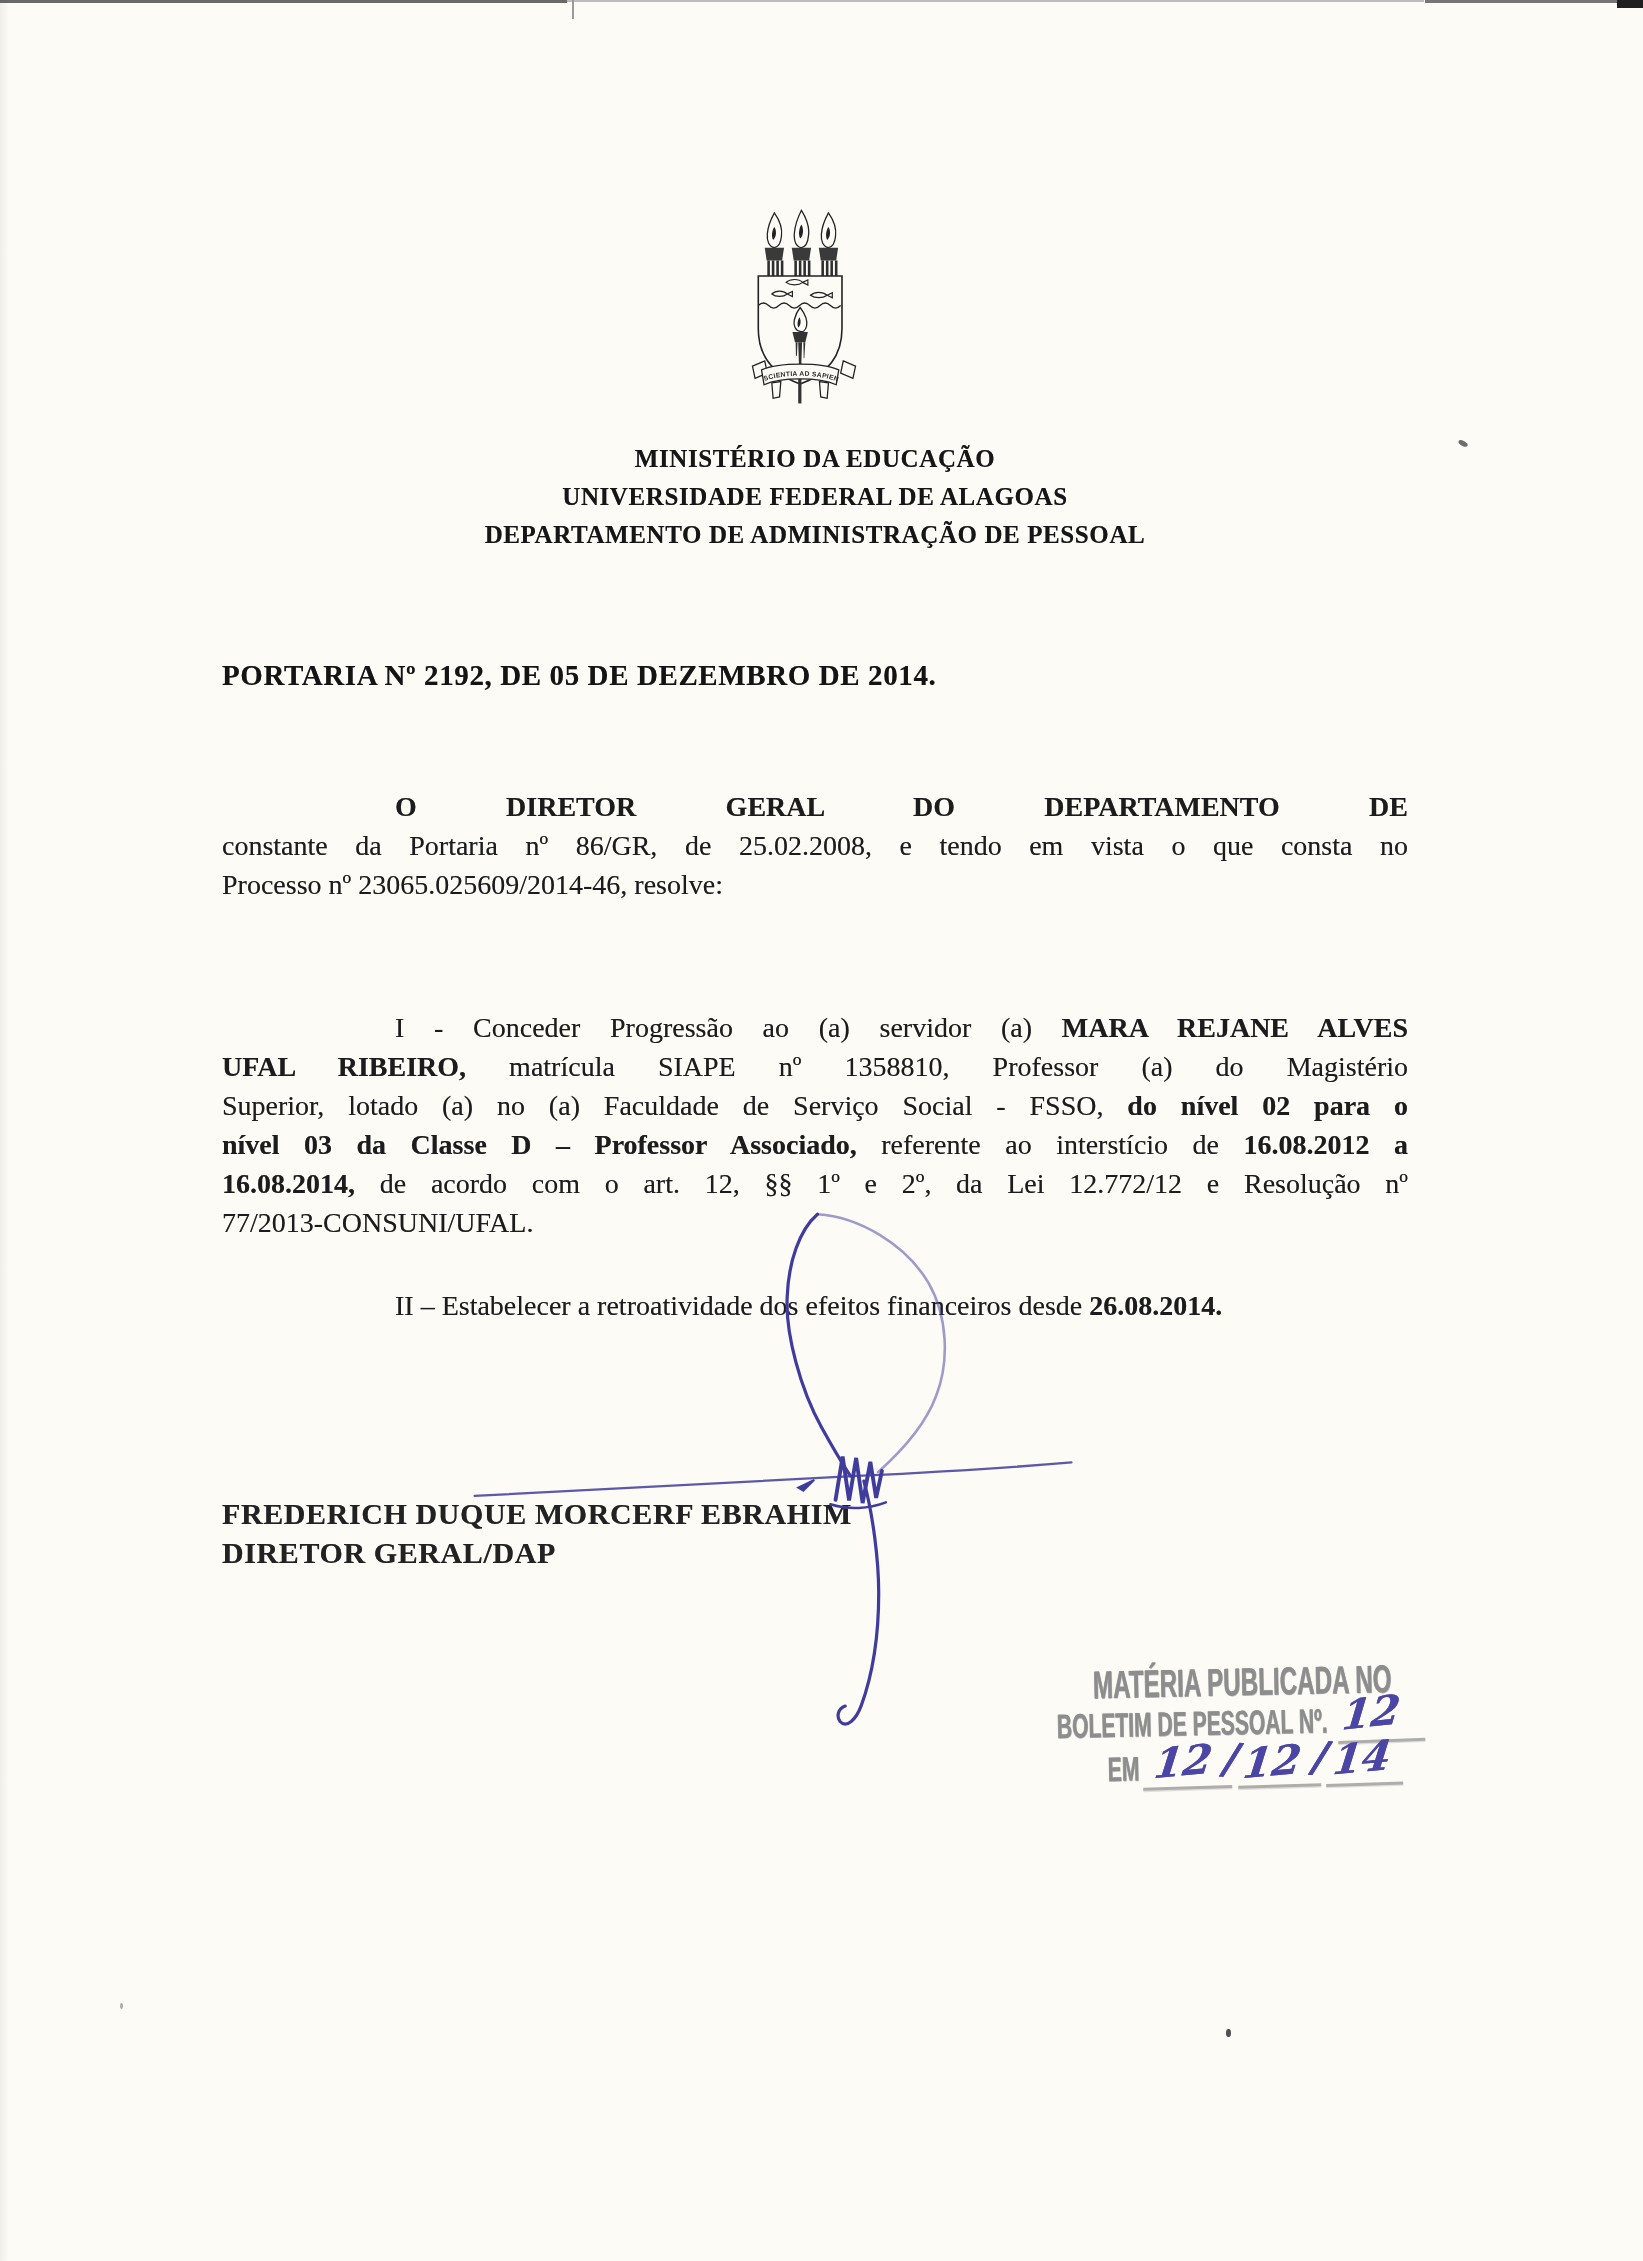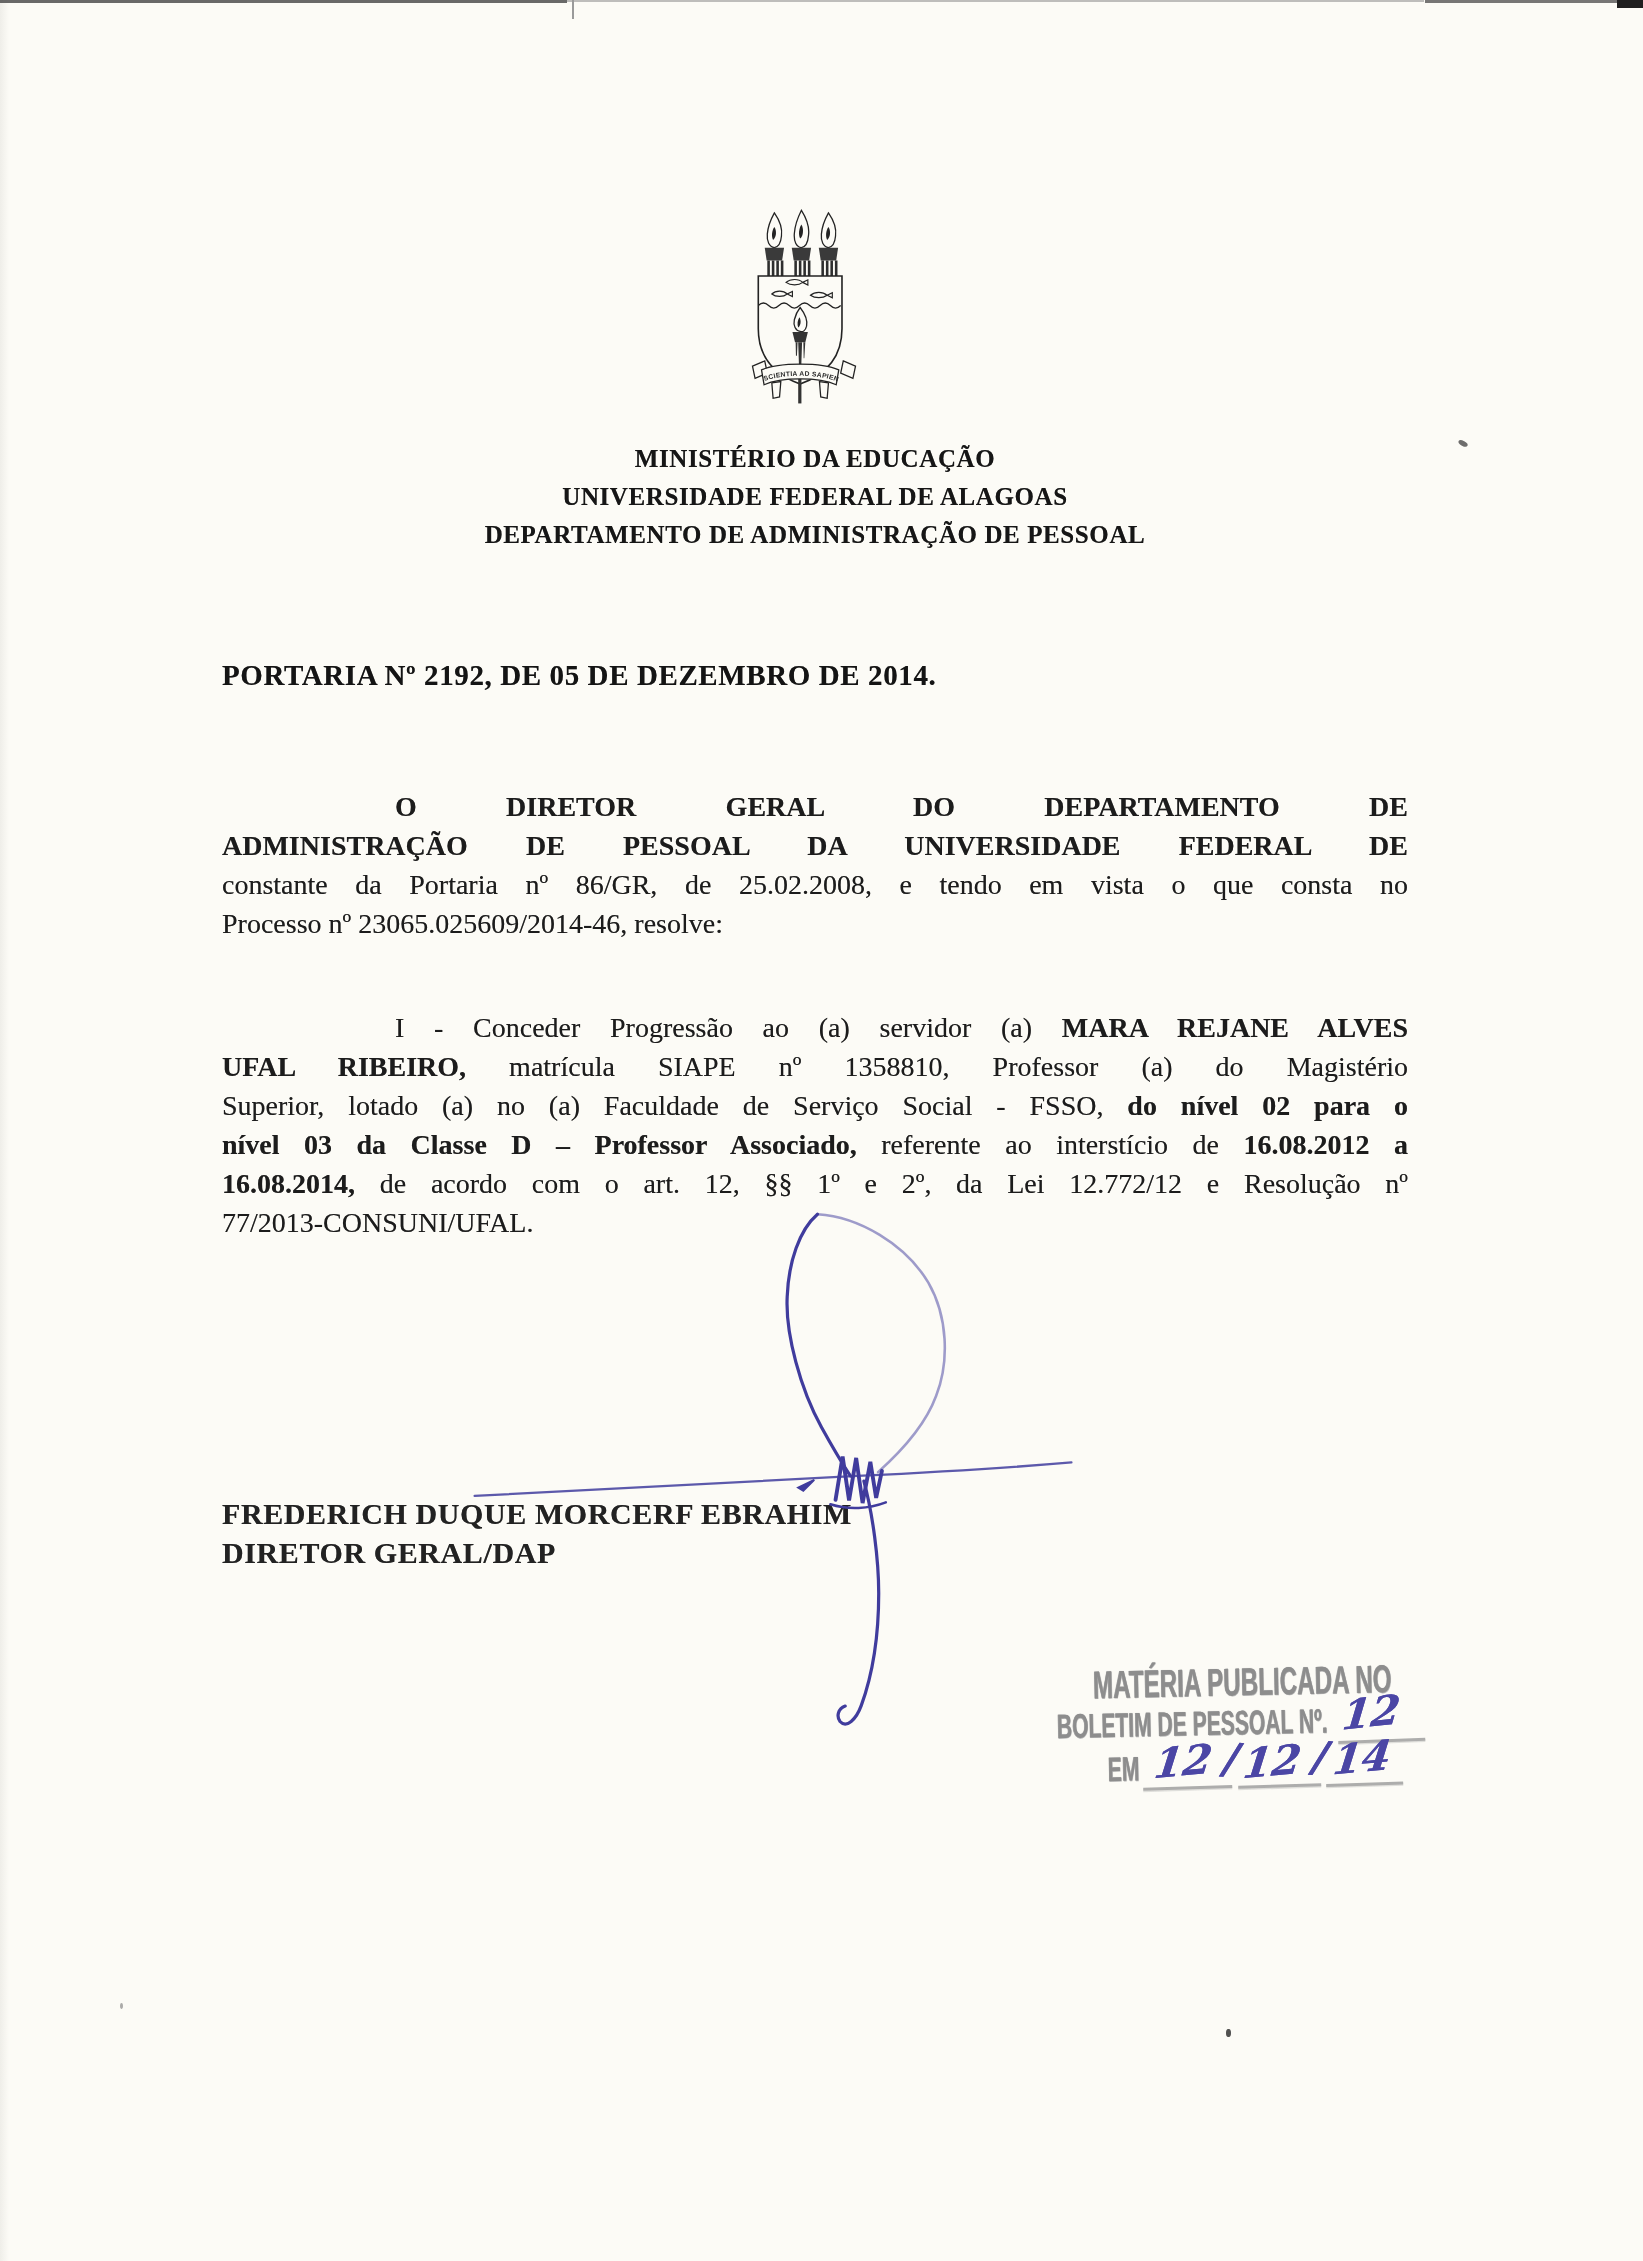--- a/index.html
+++ b/index.html
@@ -120,34 +120,36 @@
   <div class="inst">
     <div class="ln">MINISTÉRIO DA EDUCAÇÃO</div>
     <div class="ln">UNIVERSIDADE FEDERAL DE ALAGOAS</div>
     <div class="ln">DEPARTAMENTO DE ADMINISTRAÇÃO DE PESSOAL</div>
   </div>
 
   <div class="title">PORTARIA Nº 2192, DE 05 DE DEZEMBRO DE 2014.</div>
 
   <div class="para" style="top:787px;">
     <div class="ln jl ind"><span class="b">O DIRETOR GERAL DO DEPARTAMENTO DE</span></div>
-    <div class="ln jl"><span class="b">ADMINISTRAÇÃO DE PESSOAL DA UNIVERSIDADE FEDERAL DE</span></div>
     <div class="ln jl"><span>constante da Portaria nº 86/GR, de 25.02.2008, e tendo em vista o que consta no</span></div>
     <div class="ln"><span>Processo nº 23065.025609/2014-46, resolve:</span></div>
   </div>
 
   <div class="para" style="top:1008px;">
     <div class="ln jl ind"><span>I - Conceder Progressão ao (a) servidor (a) </span><span class="b">MARA REJANE ALVES</span></div>
     <div class="ln jl"><span class="b">UFAL RIBEIRO,</span><span> matrícula SIAPE nº 1358810, Professor (a) do Magistério</span></div>
     <div class="ln jl"><span>Superior, lotado (a) no (a) Faculdade de Serviço Social - FSSO, </span><span class="b">do nível 02 para o</span></div>
     <div class="ln jl"><span class="b">nível 03 da Classe D – Professor Associado,</span><span> referente ao interstício de </span><span class="b">16.08.2012 a</span></div>
     <div class="ln jl"><span class="b">16.08.2014,</span><span> de acordo com o art. 12, §§ 1º e 2º, da Lei 12.772/12 e Resolução nº</span></div>
     <div class="ln"><span>77/2013-CONSUNI/UFAL.</span></div>
   </div>
 
+  <div class="para" style="top:1286px;">
+    <div class="ln ind"><span>II – Estabelecer a retroatividade dos efeitos financeiros desde </span><span class="b">26.08.2014.</span></div>
+  </div>
 
   <div class="sigblock">
     <div class="ln">FREDERICH DUQUE MORCERF EBRAHIM</div>
     <div class="ln">DIRETOR GERAL/DAP</div>
   </div>
 
   <svg class="abs" style="left:0;top:0;pointer-events:none;" width="1644" height="2261" viewBox="0 0 2550 3508">
     <g fill="none" stroke="#403c9d" stroke-linecap="round">
       <path d="M1268,1884 C1240,1908 1223,1958 1221,2012 C1218,2070 1242,2156 1274,2214 C1290,2243 1306,2270 1319,2290" stroke-width="5"></path>
       <path d="M1268,1884 C1332,1888 1404,1930 1440,1990 C1470,2042 1473,2112 1452,2166 C1435,2212 1398,2252 1362,2284" stroke-width="4" opacity="0.5"></path>

